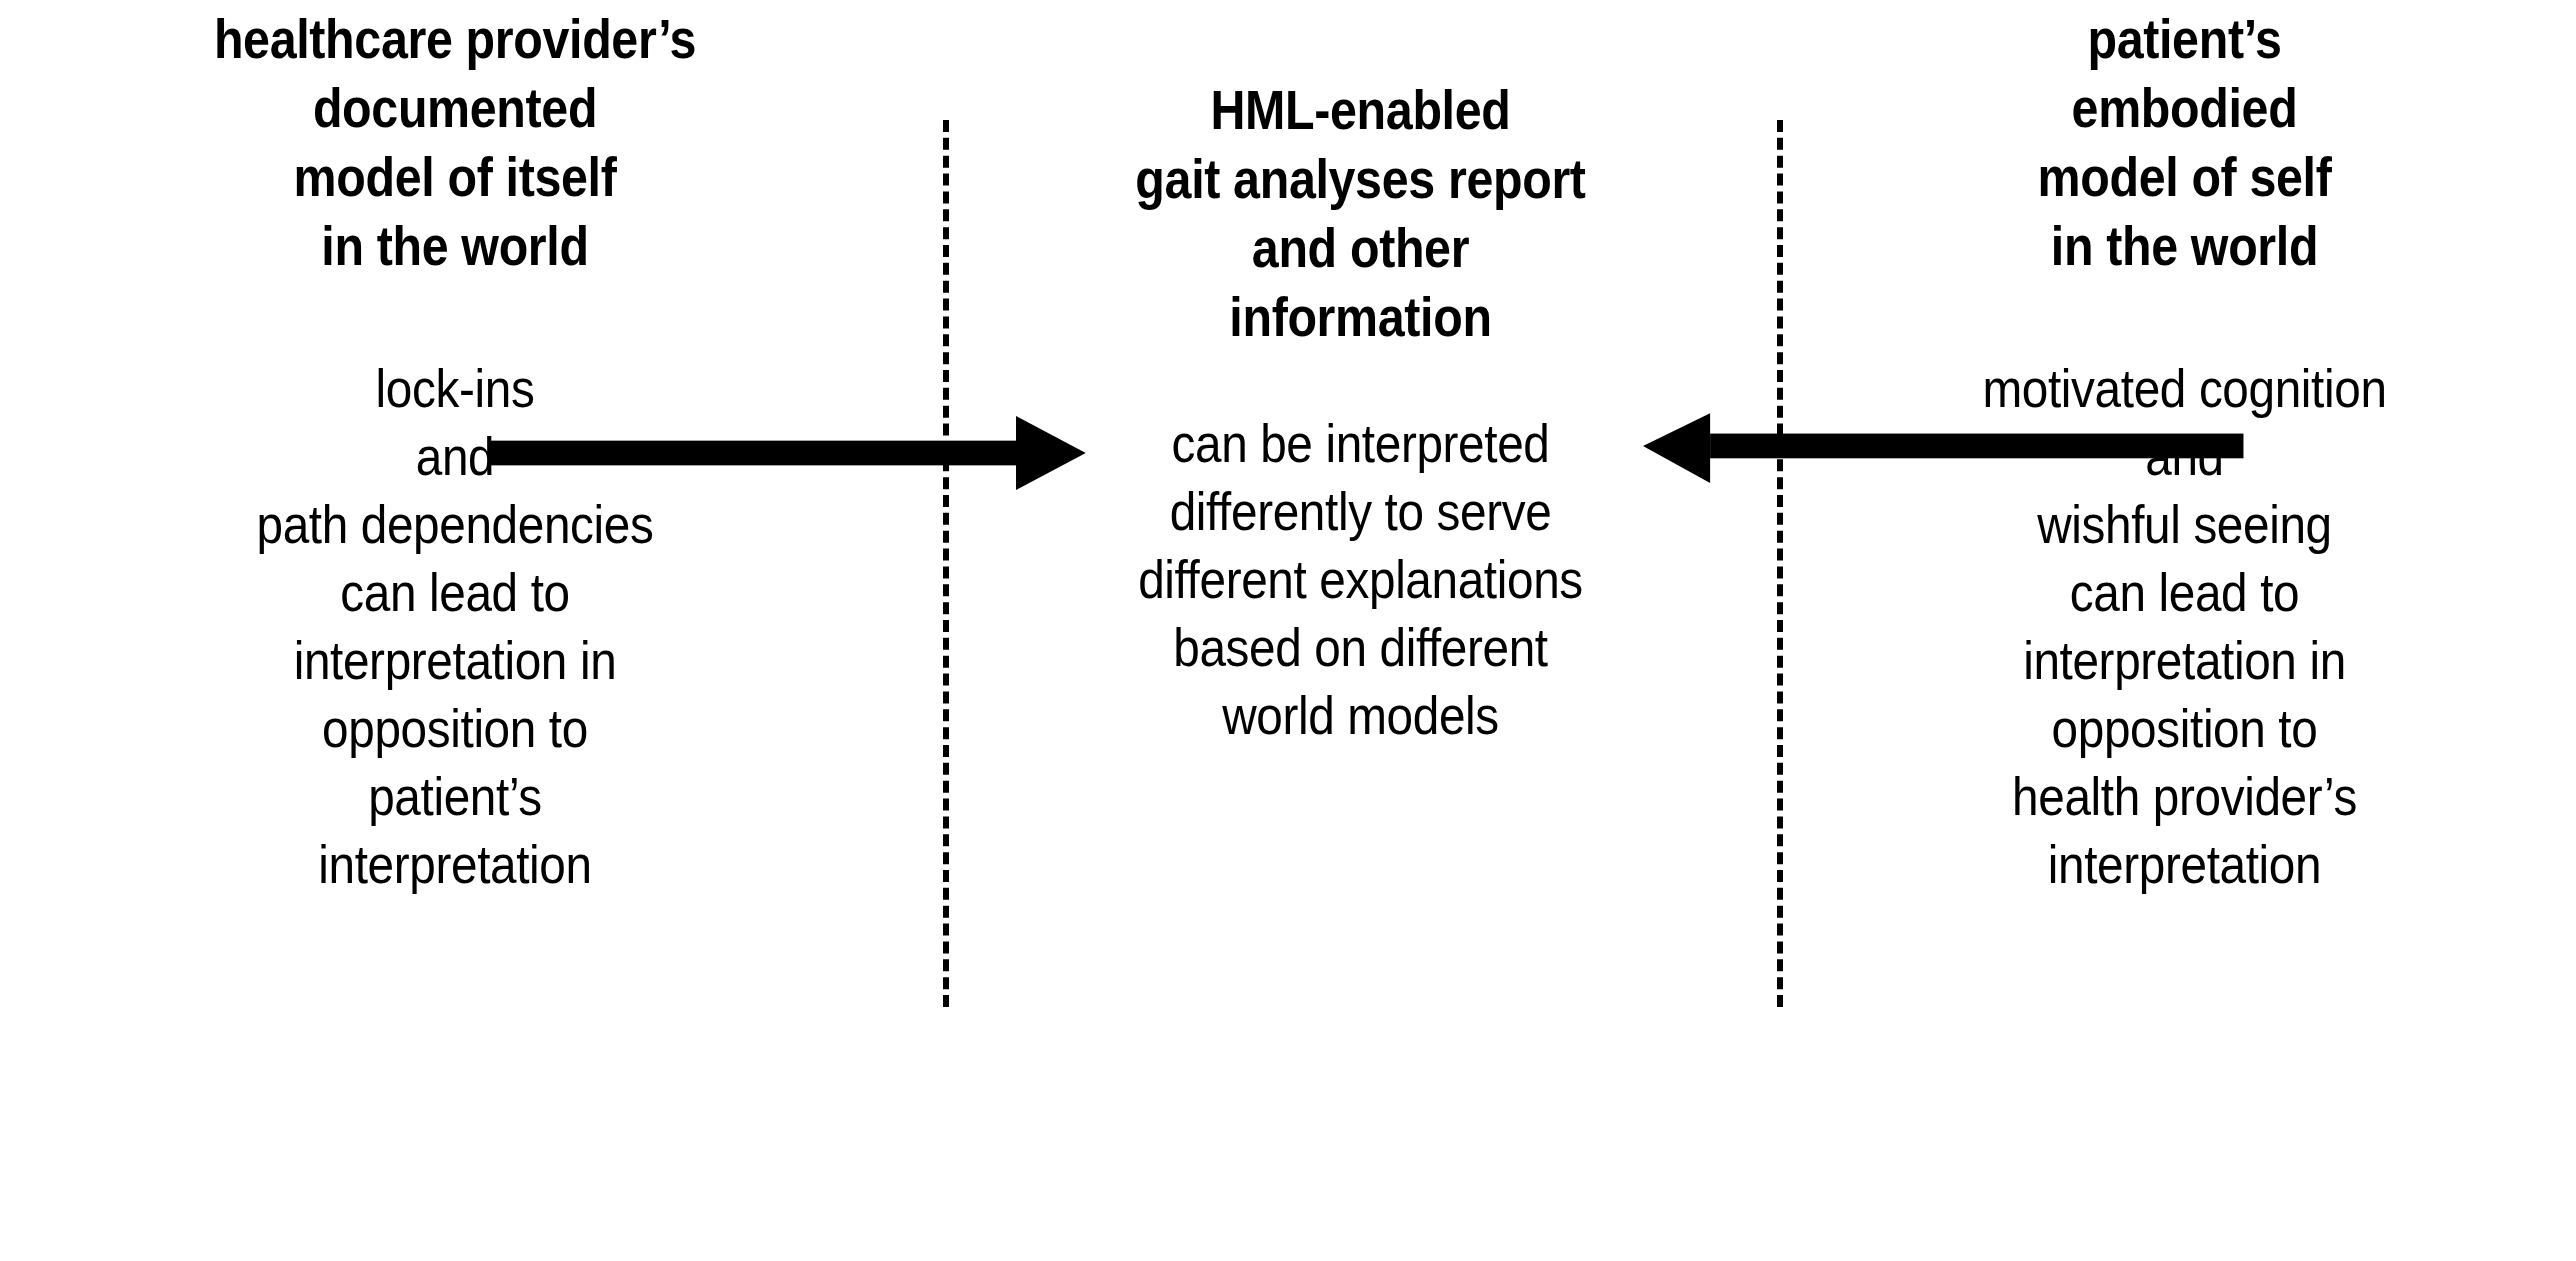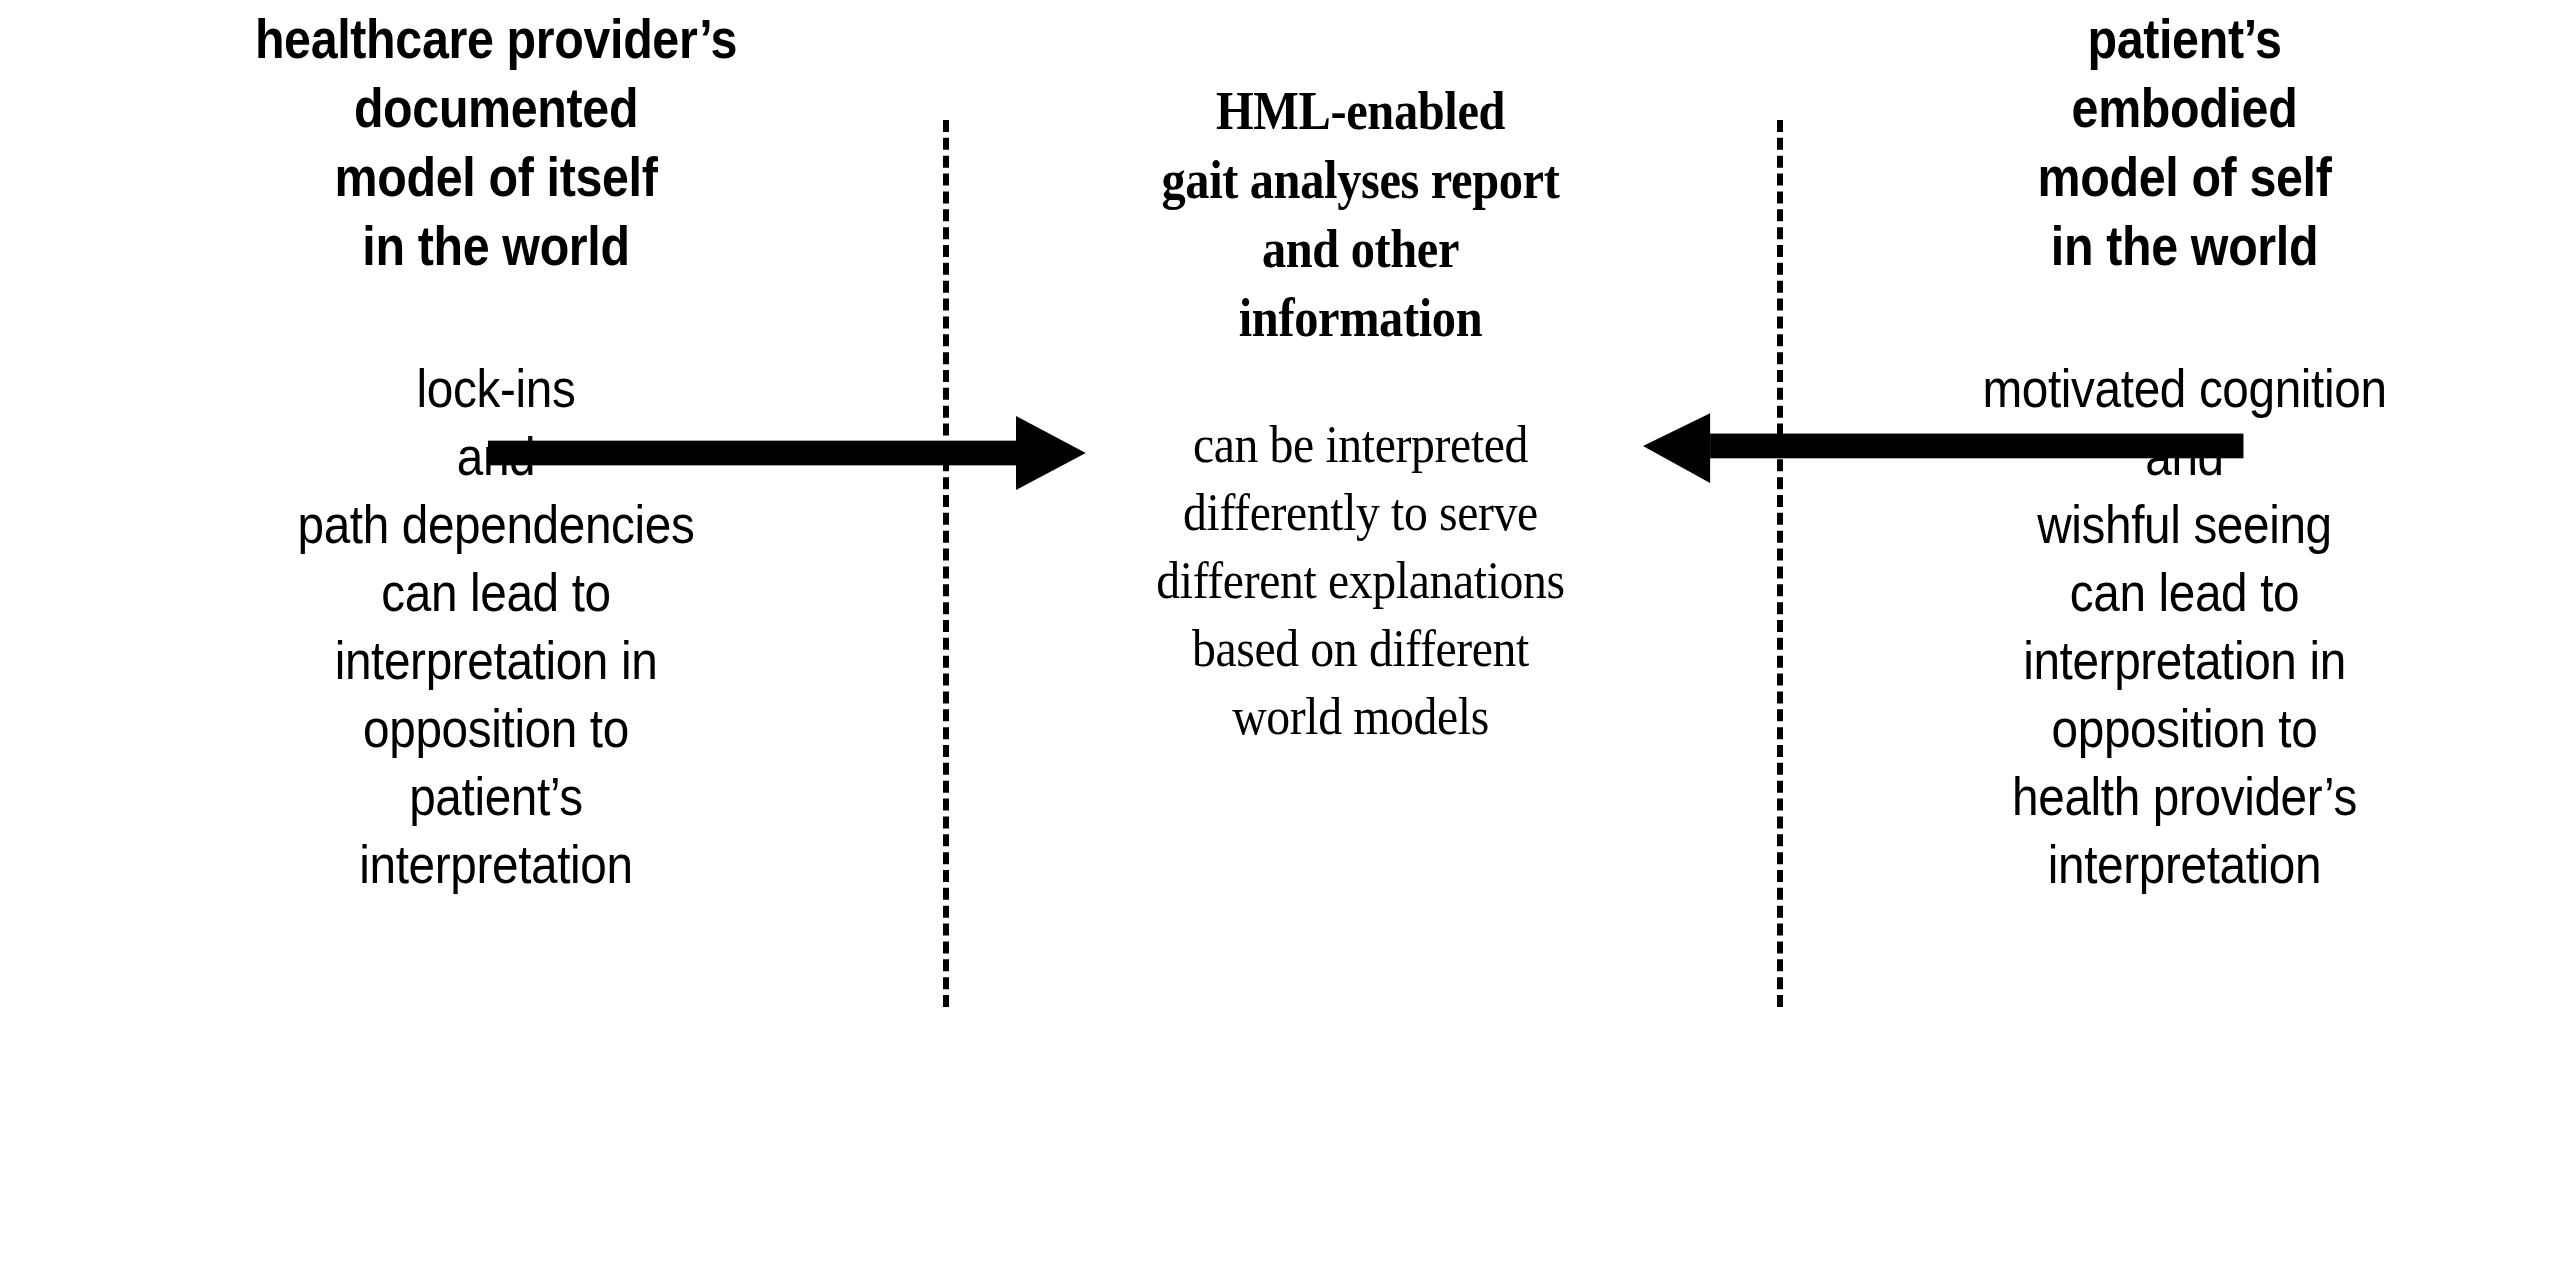--- a/index.html
+++ b/index.html
@@ -15,22 +15,22 @@
     overflow: hidden;
     font-family: "Liberation Sans", "DejaVu Sans", sans-serif;
     color: #000000;
   }
 
   
   .col {
     position: absolute;
     text-align: center;
   }
-  #col-left   { left: 0px;    top: 0px; width: 910px; padding-left: 41px; }
-  #col-center { left: 963px; top: 0px; width: 795px; font-family: Liberation Serif, serif;  }
+  #col-left   { left: 0px;    top: 0px; width: 910px; }
+  #col-center { left: 963px; top: 0px; width: 795px;  }
   #col-right  { left: 1793px; top: 0px; width: 783px;  }
 
   .heading {
     font-weight: bold;
     font-size: 55px;
     line-height: 69px;
     letter-spacing: -0.4px;
     white-space: pre-line;
     transform: scaleX(0.88);
     transform-origin: center top;

